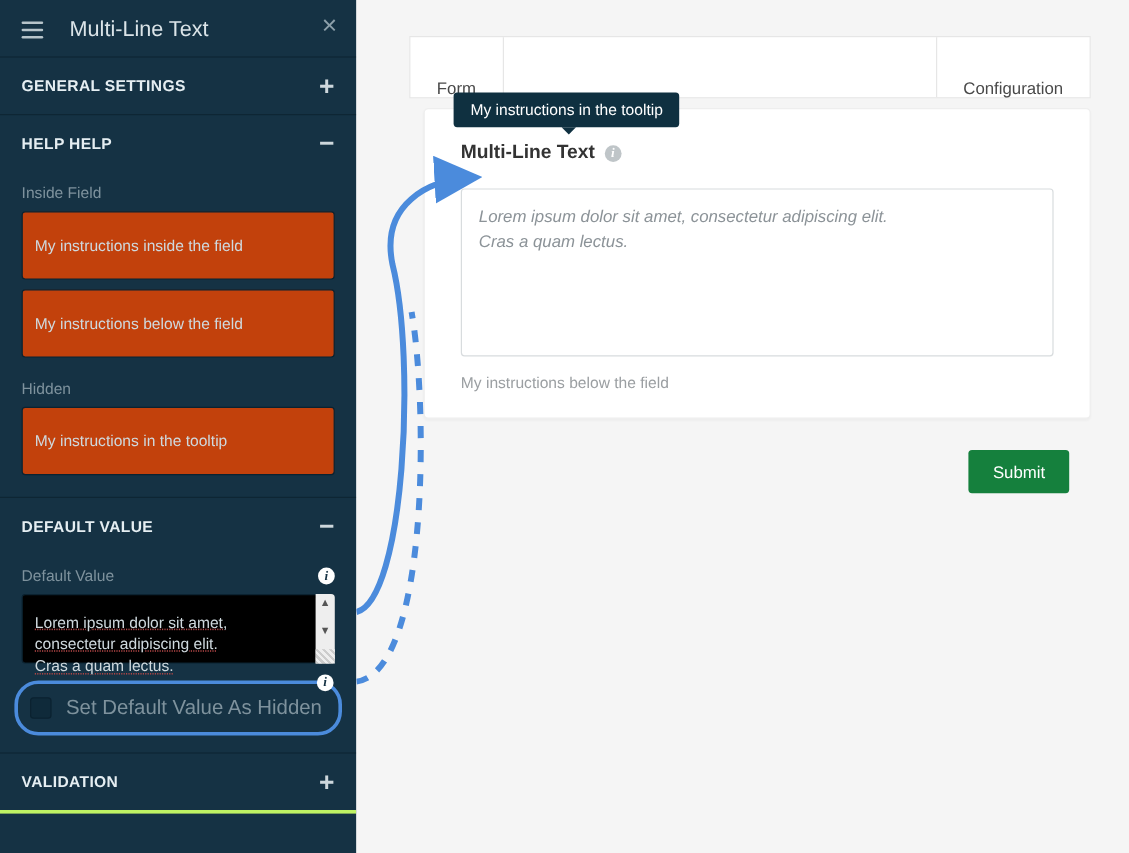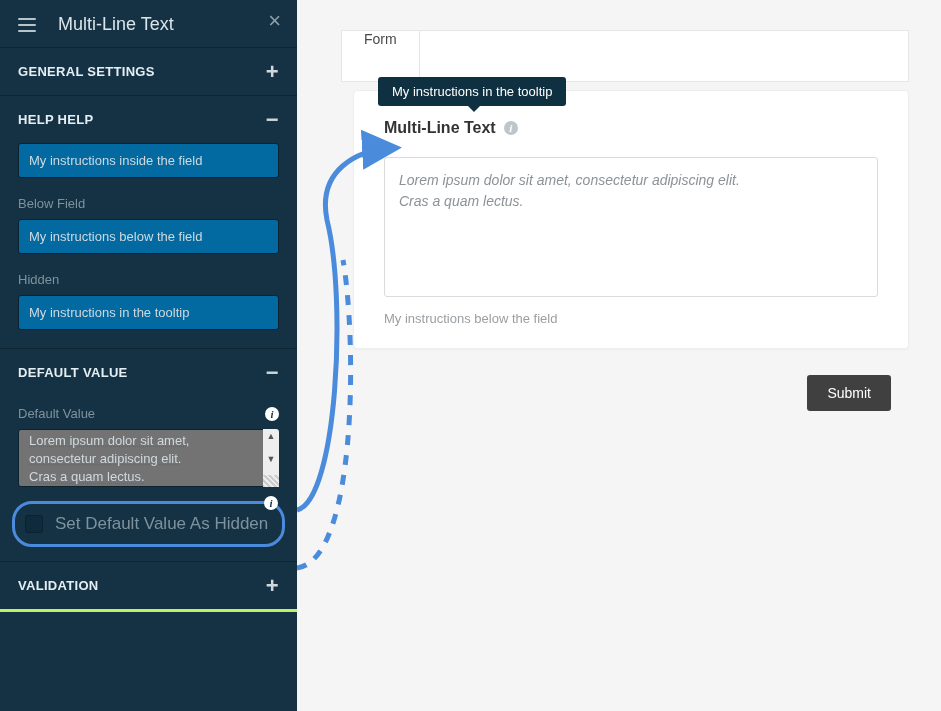--- a/index.html
+++ b/index.html
@@ -84,42 +84,42 @@
     padding: 10px 18px 8px 18px;
     font-size: 13px;
     color: #7e929d;
   }
 
   .text-input-row {
     padding: 0 18px 8px 18px;
   }
   .text-input {
     width: 100%;
-    background: #0369a1;
+    background: #c2410c;
     border: 1px solid #0b2230;
     border-radius: 3px;
     color: #cfd9de;
     font-size: 13px;
-    padding: 9px 10px;
+    padding: 20px 10px;
     outline: none;
   }
 
   .default-value-area {
     position: relative;
     padding: 0 18px 6px 18px;
   }
   .dv-textarea {
     width: 100%;
     height: 58px;
-    background: #737373;
+    background: #000000;
     border: 1px solid #0b2230;
     border-radius: 3px;
     color: #cfd9de;
     font-size: 13px;
-    padding: 2px 20px 6px 10px;
+    padding: 14px 20px 6px 10px;
     line-height: 1.4;
     resize: none;
     outline: none;
     text-decoration: underline;
     text-decoration-style: dotted;
     text-decoration-color: #b04646;
   }
   .dv-scroll {
     position: absolute;
     right: 18px;
@@ -196,21 +196,21 @@
   .tabbar {
     display: flex;
     background: #fff;
     border: 1px solid #e6e6e6;
     margin: 30px 32px 0 44px;
     height: 52px;
     position: relative;
   }
   .tab {
     padding: 0 22px;
-    display: flex; align-items: flex-start;
+    display: flex; align-items: flex-end;
     font-size: 14px;
     color: #494949;
     border-right: 1px solid #e6e6e6;
     cursor: pointer;
   }
   .tab.right {
     margin-left: auto;
     border-right: none;
     border-left: 1px solid #e6e6e6;
   }
@@ -281,21 +281,21 @@
     font-size: 13px;
     color: #9b9fa2;
     margin-top: 14px;
   }
 
   .submit-row {
     display: flex; justify-content: flex-end;
     margin: 26px 50px 0 0;
   }
   .submit-btn {
-    background: #404040;
+    background: #15803d;
     color: #fff;
     border: none;
     border-radius: 3px;
     padding: 10px 20px;
     font-size: 14px;
     cursor: pointer;
   }
 
   
   .arrows-svg {
@@ -323,24 +323,24 @@
 
     <div class="section-header section-divider-top">
       <span>GENERAL SETTINGS</span>
       <span class="toggle">+</span>
     </div>
 
     <div class="section-header section-divider-top">
       <span>HELP HELP</span>
       <span class="toggle">−</span>
     </div>
+    <div class="sub-label">Inside Field</div>
     <div class="text-input-row">
       <input class="text-input" value="My instructions inside the field" style="">
     </div>
-    <div class="sub-label">Below Field</div>
     <div class="text-input-row">
       <input class="text-input" value="My instructions below the field" style="">
     </div>
     <div class="sub-label">Hidden</div>
     <div class="text-input-row" style="padding-bottom:18px">
       <input class="text-input" value="My instructions in the tooltip" style="">
     </div>
 
     <div class="section-header section-divider-top">
       <span>DEFAULT VALUE</span>
@@ -371,20 +371,23 @@
     <div class="section-header section-divider-top" style="border-bottom:3px solid #bef264">
       <span>VALIDATION</span>
       <span class="toggle">+</span>
     </div>
   </aside>
 
   <main class="main">
     <div class="tabbar">
       <div class="tab">
         <span>Form</span>
+      </div>
+      <div class="tab right">
+        <span>Configuration</span>
       </div>
     </div>
 
     <div class="form-card">
       <div class="tooltip-dark">
         <span>My instructions in the tooltip</span>
       </div>
       <div class="form-title-row">
         <span class="form-title">Multi-Line Text</span>
         <span class="info-gray">i</span>

